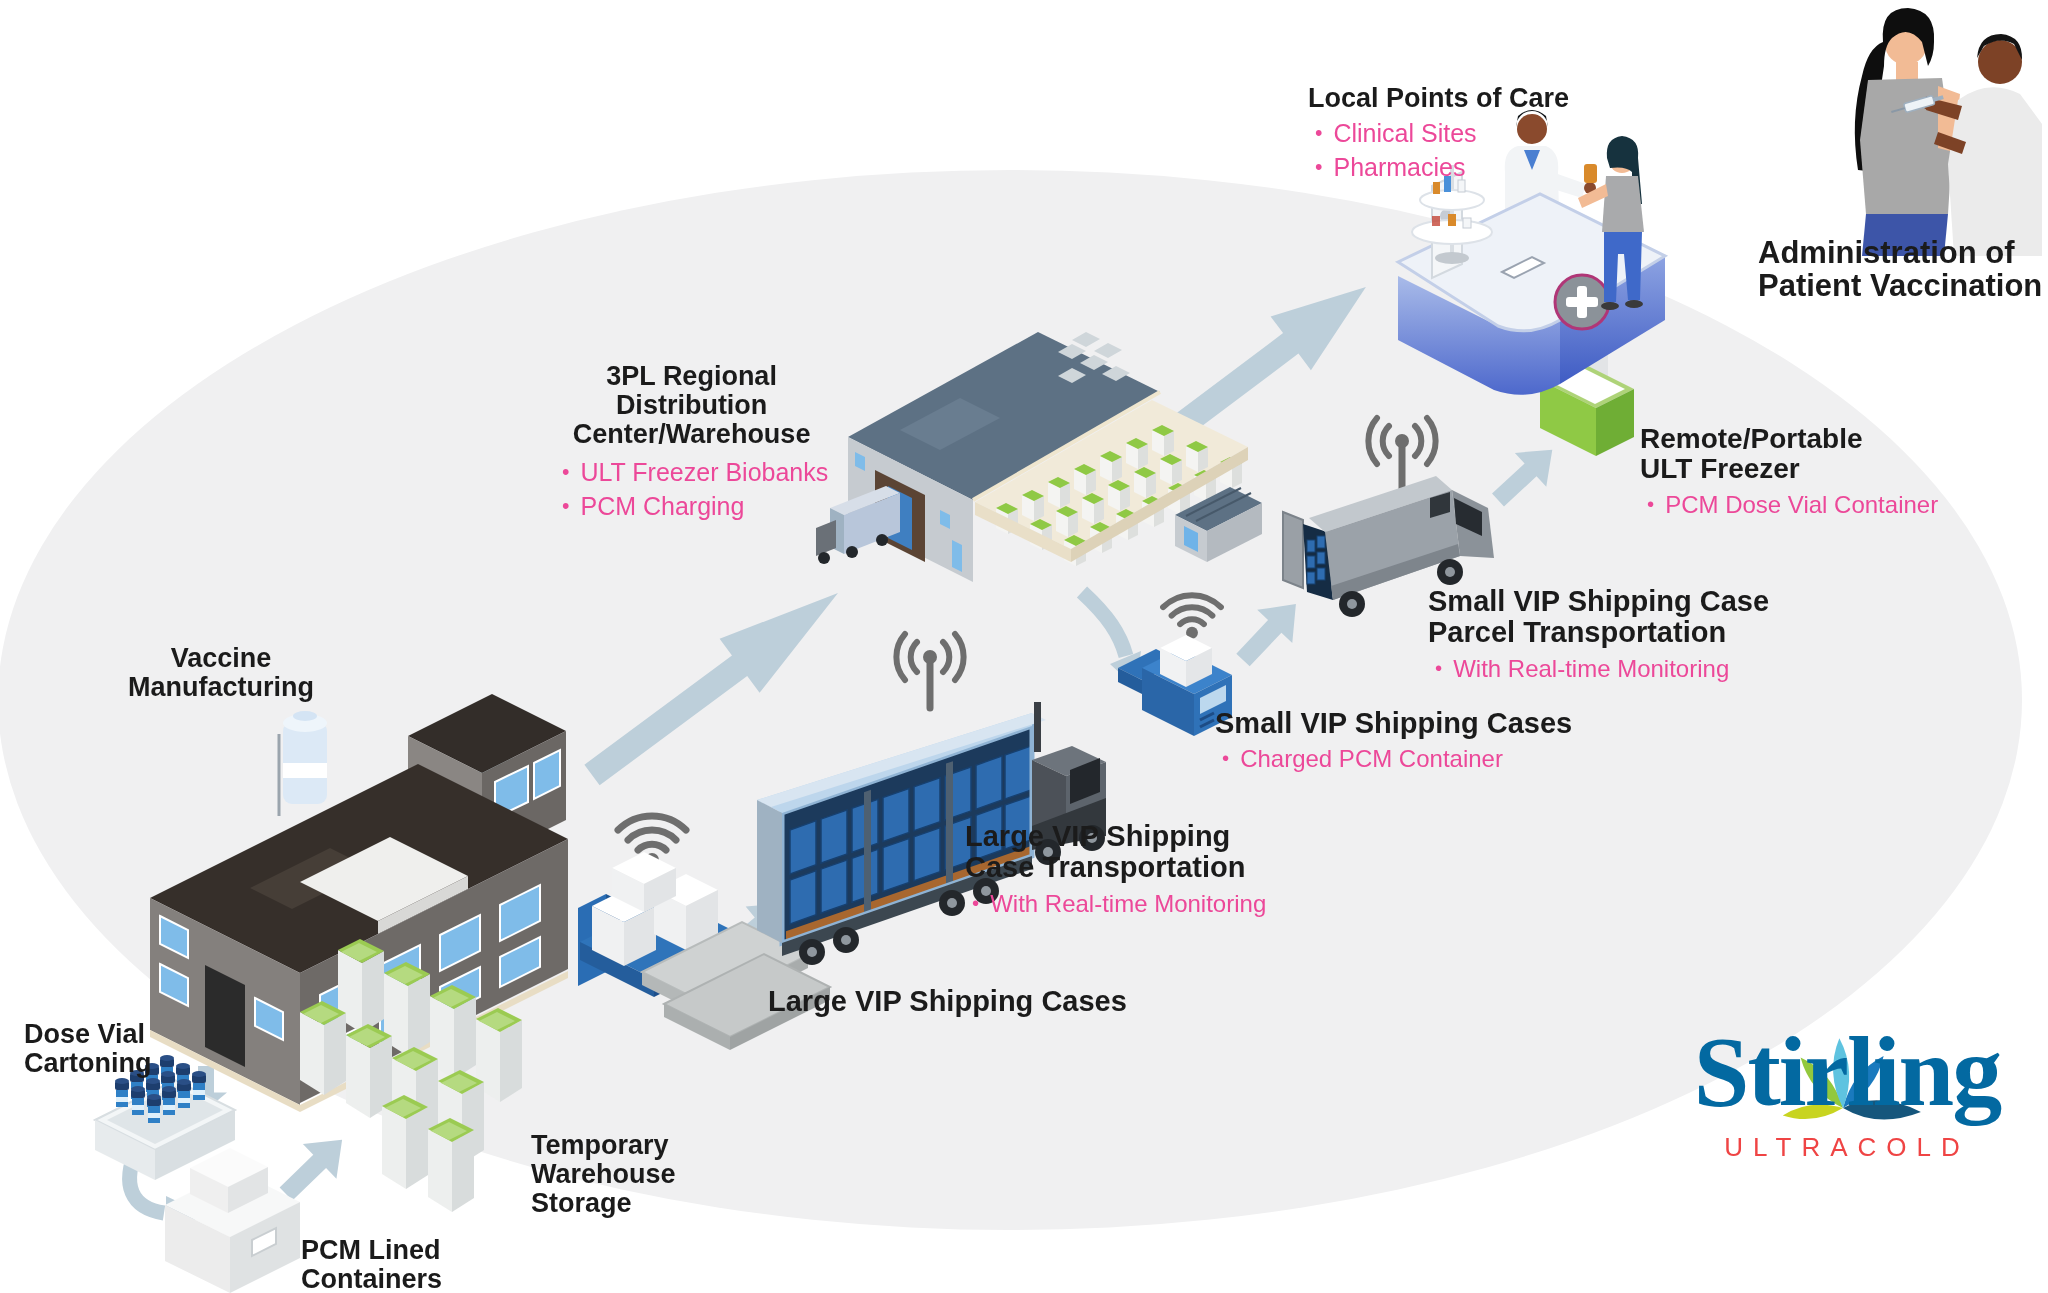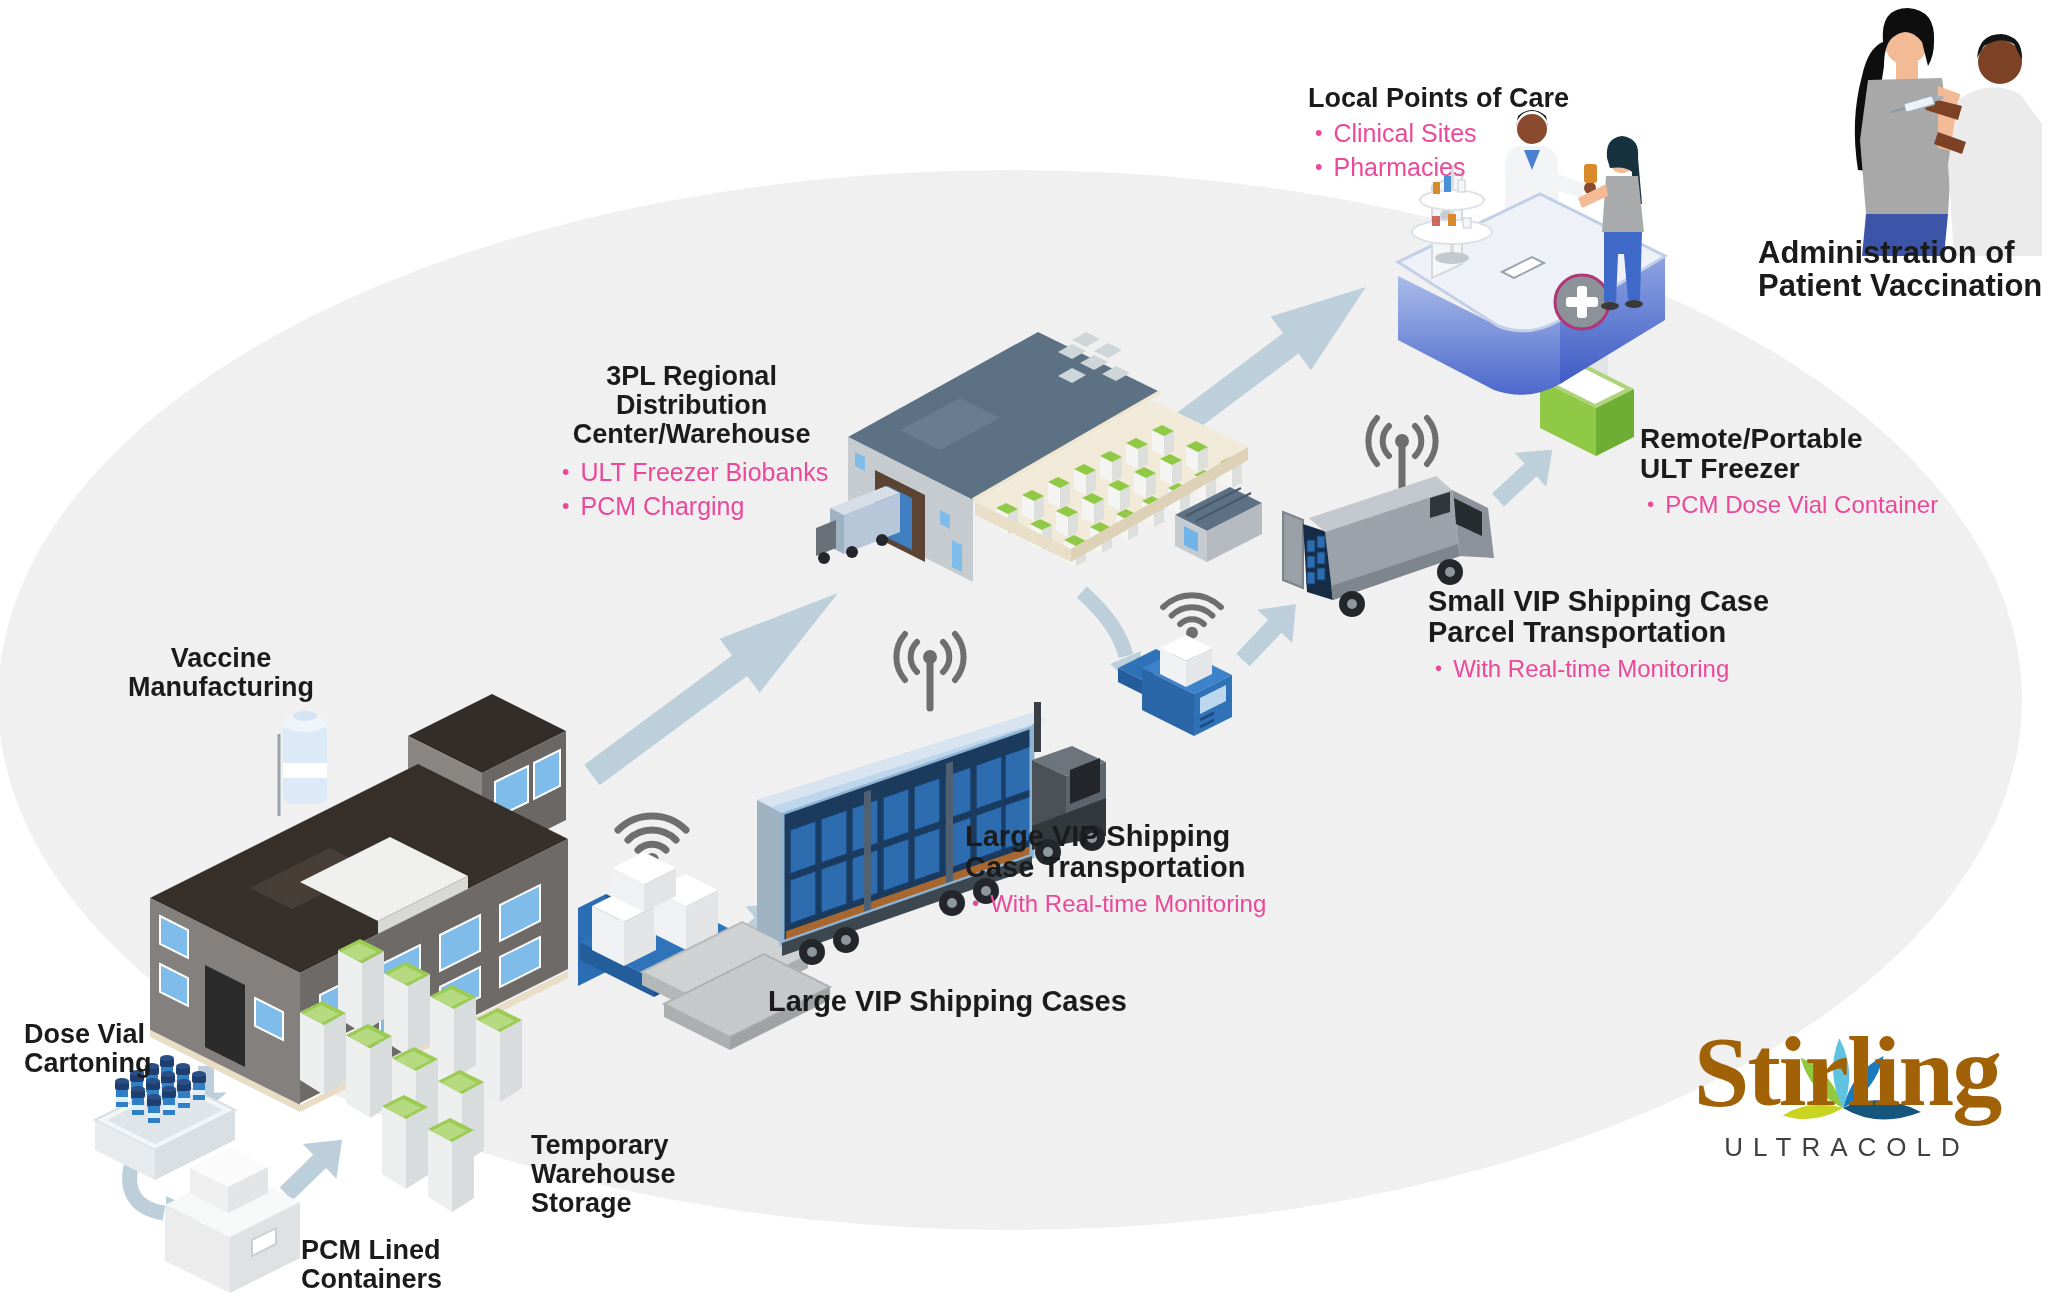--- a/index.html
+++ b/index.html
@@ -518,20 +518,28 @@
 <div class="label sz29" style="left:1428px;top:586px;">
   <div class="t">Small VIP Shipping Case</div>
   <div class="t">Parcel Transportation</div>
   <div class="bullets" style="margin-top:5px;">
     <div class="bul">
           <span>With Real-time Monitoring</span>
         </div>
   </div>
 </div>
 
+<div class="label sz29" style="left:1215px;top:708px;">
+  <div class="t">Small VIP Shipping Cases</div>
+  <div class="bullets" style="margin-top:4px;">
+    <div class="bul">
+          <span>Charged PCM Container</span>
+        </div>
+  </div>
+</div>
 
 <div class="label sz29" style="left:965px;top:821px;">
   <div class="t">Large VIP Shipping</div>
   <div class="t">Case Transportation</div>
   <div class="bullets" style="margin-top:5px;">
     <div class="bul">
           <span>With Real-time Monitoring</span>
         </div>
   </div>
 </div>
@@ -550,17 +558,17 @@
   <div class="t">PCM Lined</div>
   <div class="t">Containers</div>
 </div>
 
 <div class="label sz27" style="left:10px;top:1020px;">
   <div class="t">Dose Vial</div>
   <div class="t">Cartoning</div>
 </div>
 
 <div id="logo">
-  <div class="brand" style="color:#a16207;">Stirling</div>
-  <div class="tagline" style="color:#404040;">ULTRACOLD</div>
+  <div class="brand" style="color:#0369a1;">Stirling</div>
+  <div class="tagline" style="color:#ef4444;">ULTRACOLD</div>
 </div>
 
 </div>
 
 </body></html>

